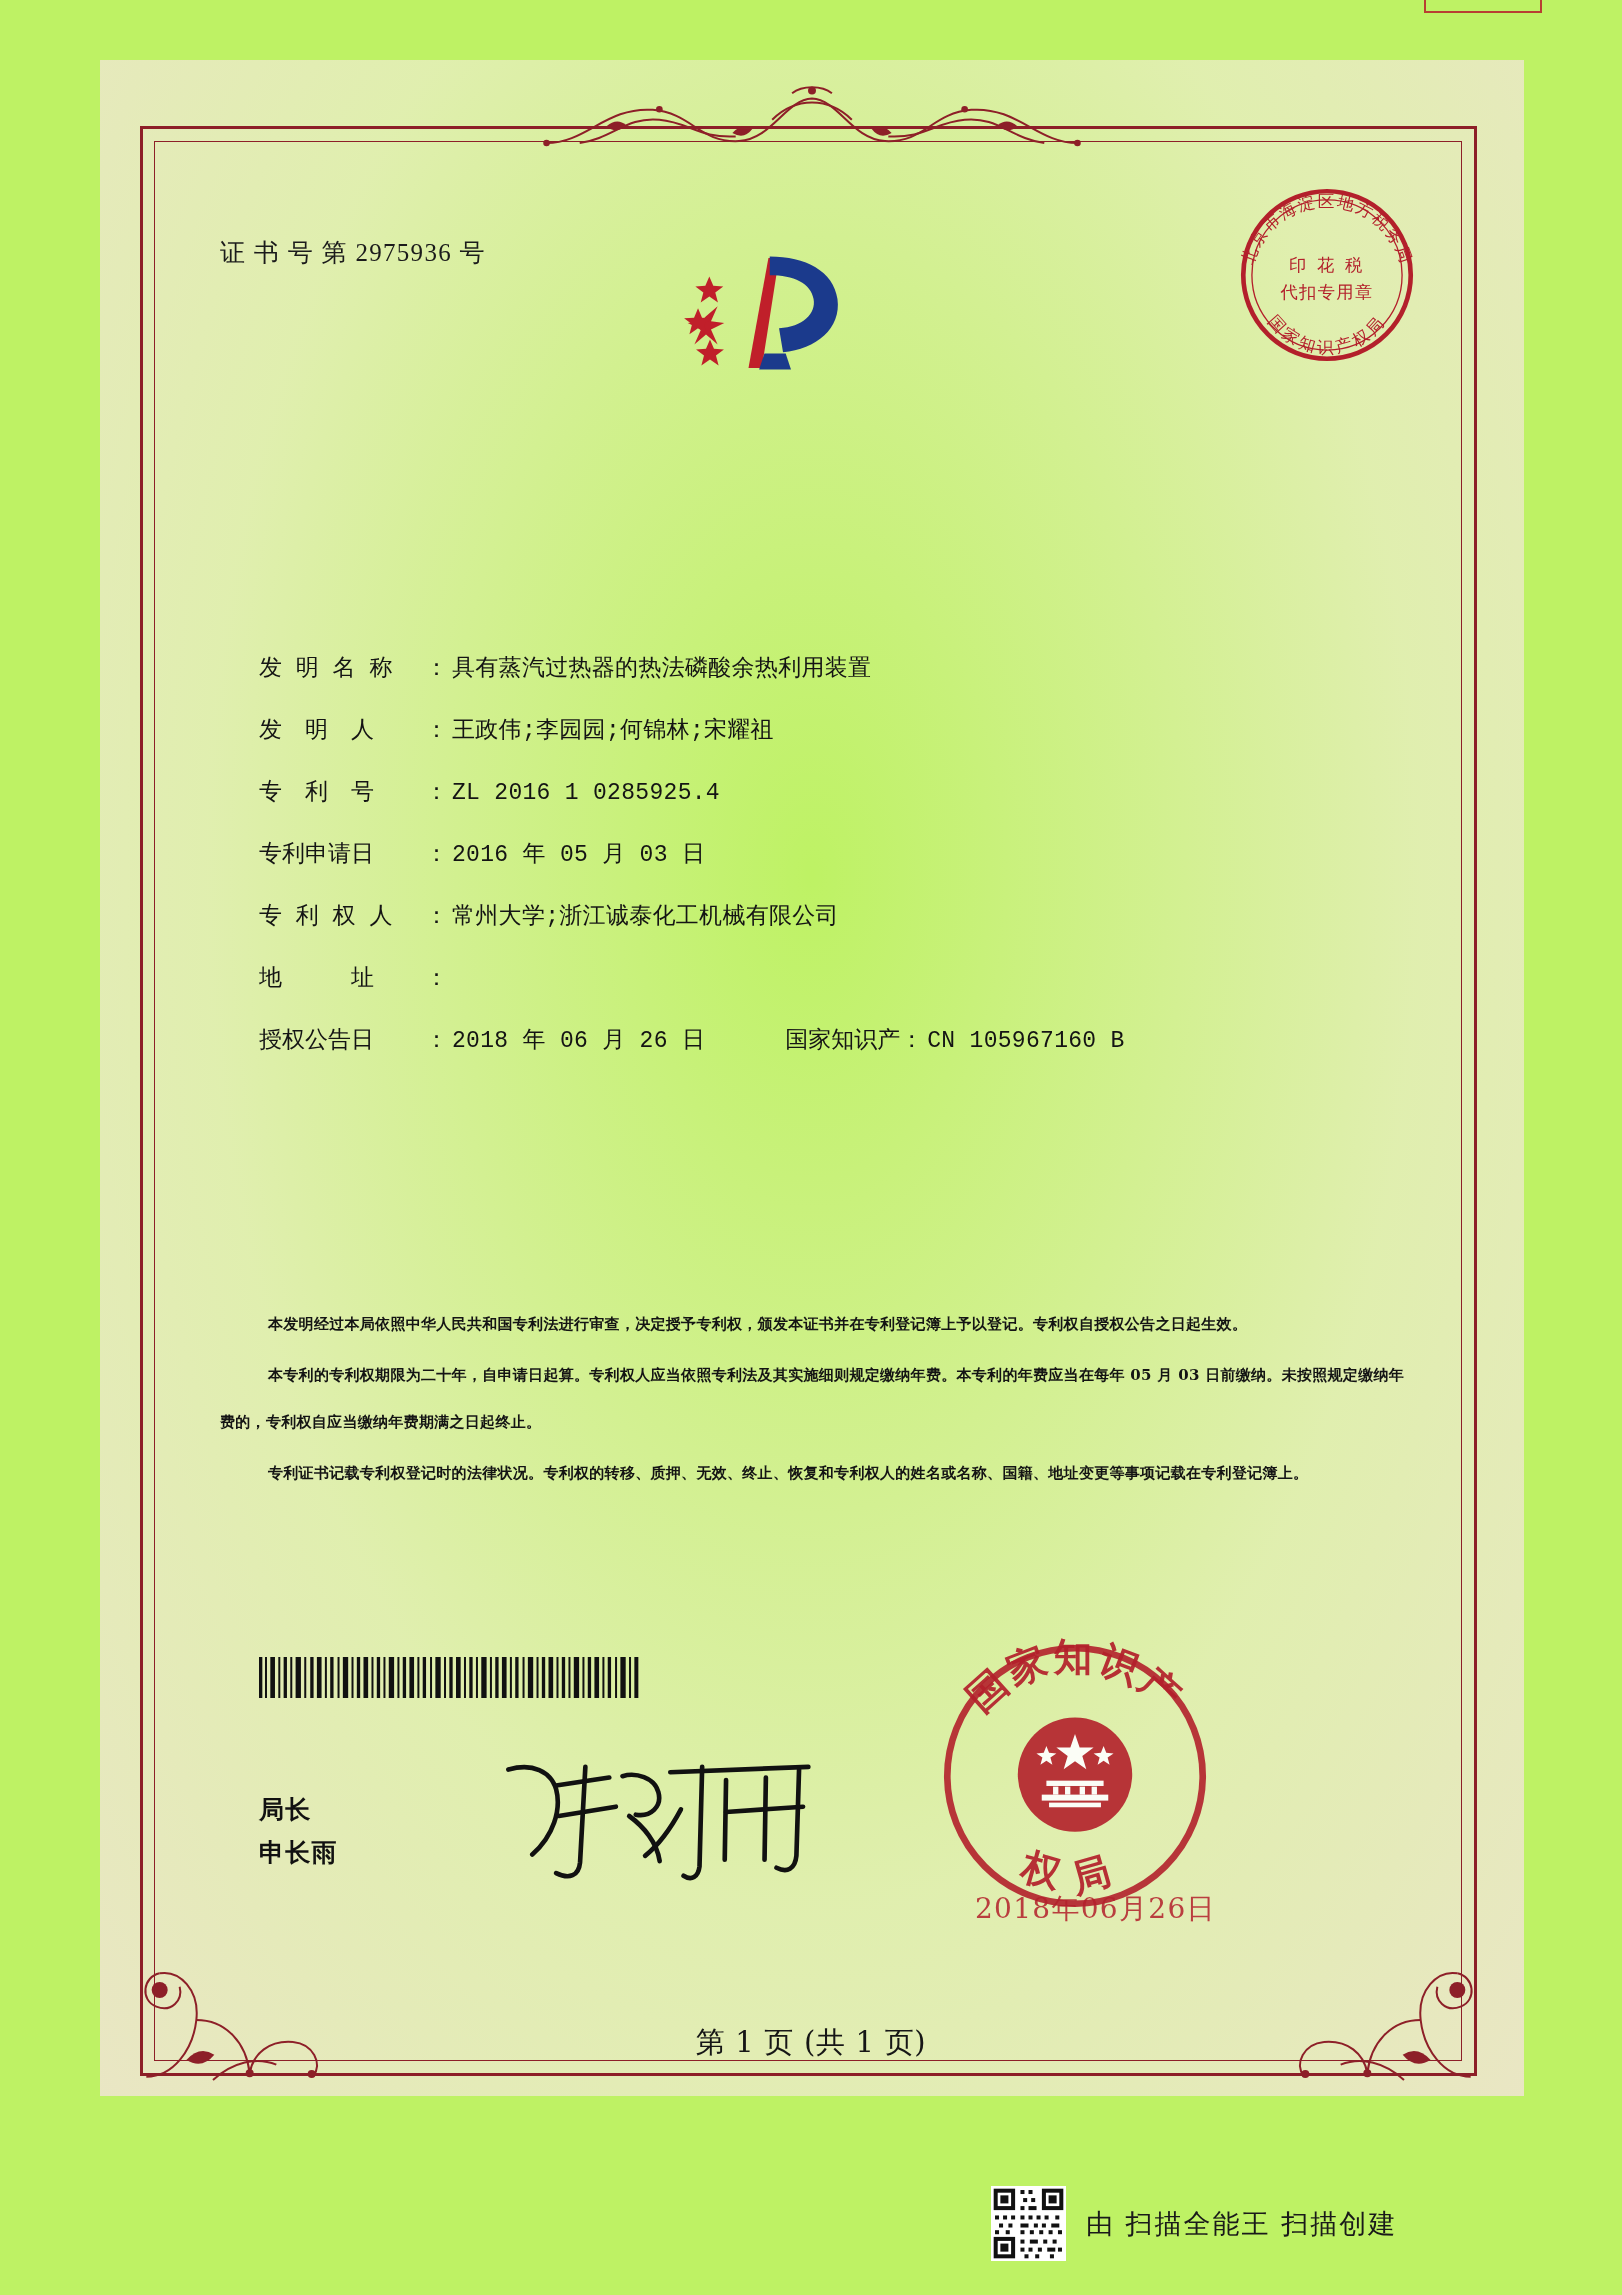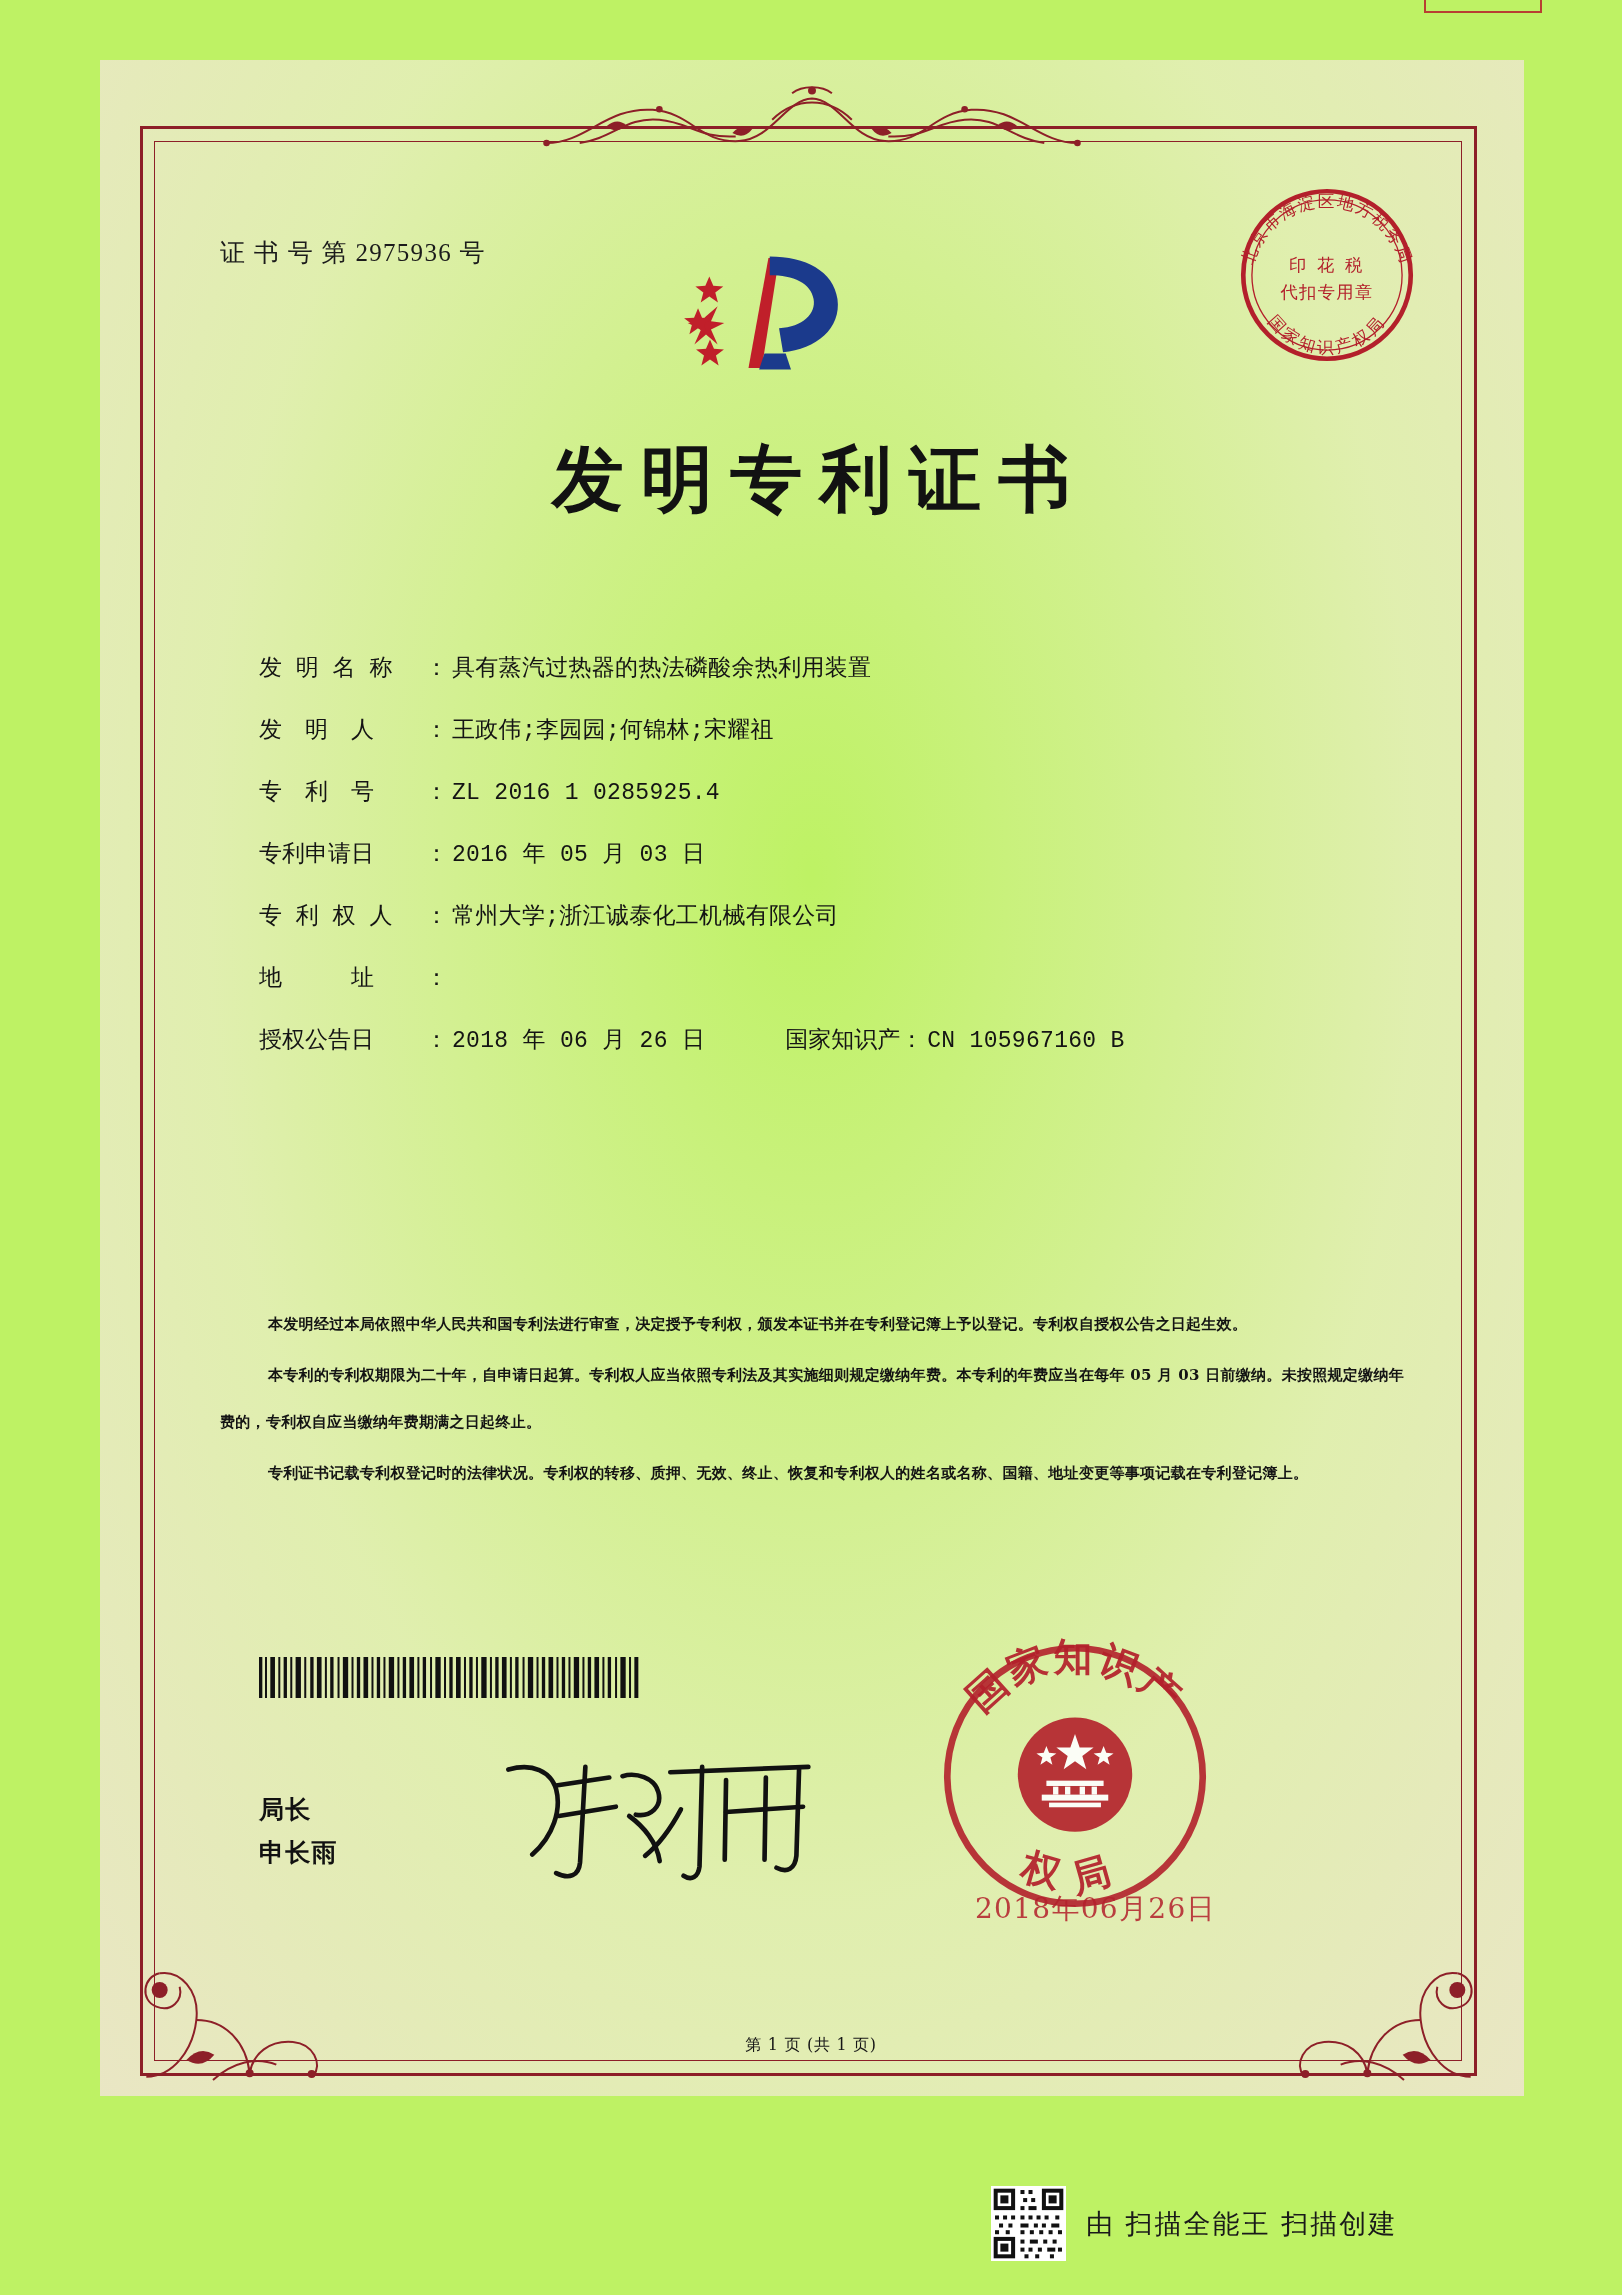--- a/index.html
+++ b/index.html
@@ -249,25 +249,24 @@
     opacity: .85;
   }
 
   
   .page-count {
     position: absolute;
     left: 0;
     right: 0;
     top: 2023px;
     text-align: center;
-    font-size: 16px;
+    font-size: 29px;
     color: #161616;
     font-family: "DejaVu Serif", serif;
     letter-spacing: 0.7px;
-    margin-top: 12px;
   }
 
   
   .watermark {
     position: absolute;
     left: 991px;
     top: 2186px;
     display: flex;
     align-items: center;
     gap: 20px;
@@ -359,21 +358,20 @@
     <g fill="#c01f2a">
       <polygon points="45,70 51,84 66,85 54,94 58,109 45,100 32,109 36,94 24,85 39,84"></polygon>
       <polygon points="28,118 34,132 49,133 37,142 41,157 28,148 15,157 19,142 7,133 22,132"></polygon>
       <polygon points="46,165 52,179 67,180 55,189 59,204 46,195 33,204 37,189 25,180 40,179"></polygon>
     </g>
     <path d="M104 208 L134 42 L150 42 L124 208 Z" fill="#c01f2a"></path>
     <path d="M136 40 C 190 40, 232 62, 238 104 C 244 148, 206 180, 156 184 L150 148 C 186 146, 206 126, 202 104 C 198 80, 172 68, 136 68 Z" fill="#1b3a8c"></path>
     <path d="M120 210 L168 210 L160 186 L128 186 Z" fill="#1b3a8c"></path>
   </svg>
 
-  <div class="title">发明专利证书</div>
 
   <div class="fields">
 
     <div class="field-row">
       <span class="field-label">发 明 名 称</span>
       <span class="field-colon">：</span>
       <span class="field-value">具有蒸汽过热器的热法磷酸余热利用装置</span>
     </div>
 
     <div class="field-row">

